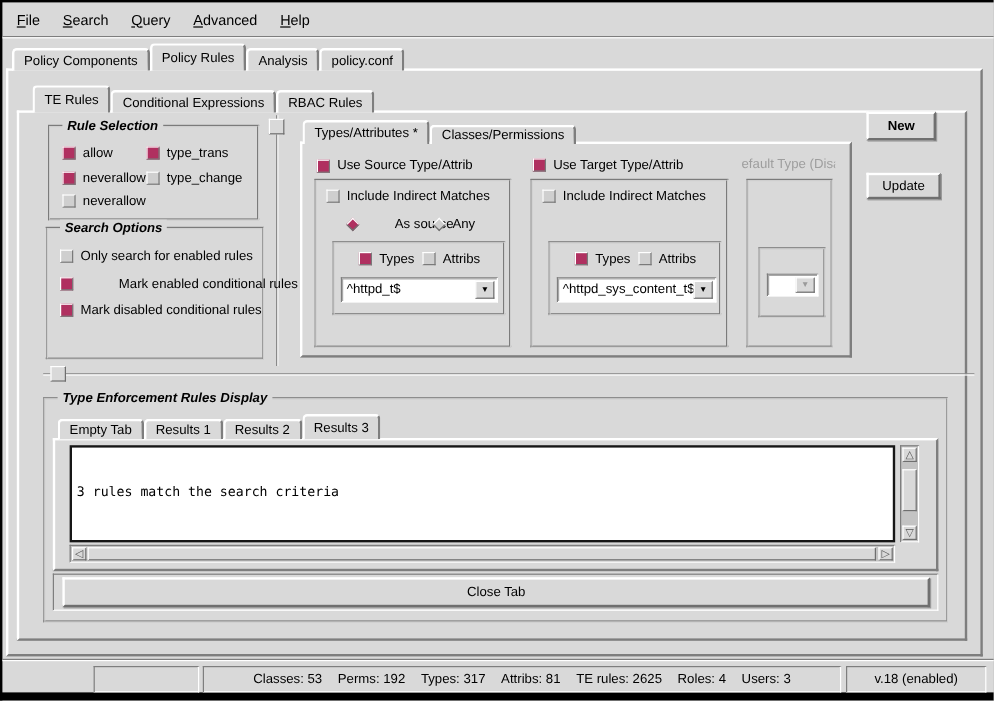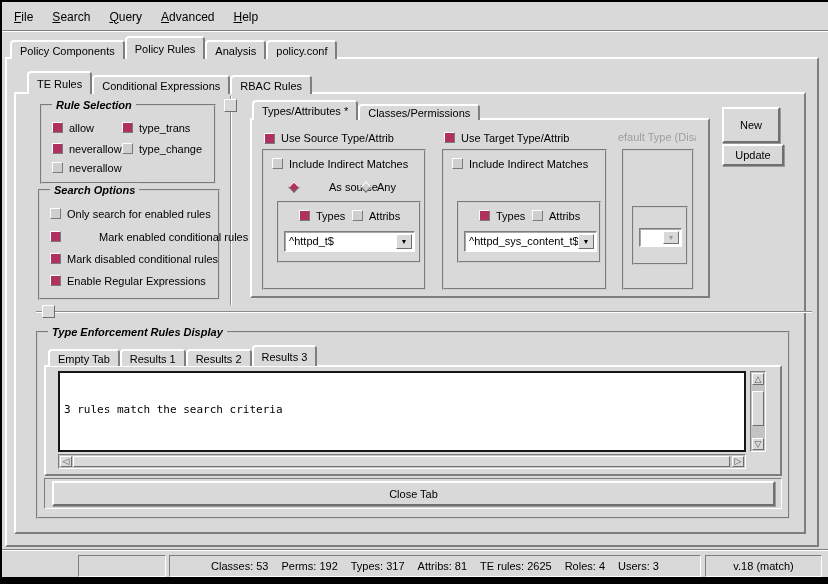--- a/index.html
+++ b/index.html
@@ -134,24 +134,20 @@
     <span class="cklabel">Only search for enabled rules</span>
   </div>
   <div class="ckrow" style="left:50px;top:230px;z-index:3;gap:32px;">
     <span class="cb on"></span>
     <span class="cklabel">Mark enabled conditional rules</span>
   </div>
   <div class="ckrow" style="left:50px;top:252px;z-index:3;">
     <span class="cb on"></span>
     <span class="cklabel">Mark disabled conditional rules</span>
   </div>
-  <div class="ckrow" style="left:50px;top:274px;z-index:3;">
-    <span class="cb on"></span>
-    <span class="cklabel">Enable Regular Expressions</span>
-  </div>
 
   <div class="vsash" style="left:230px;top:96px;height:209px;z-index:2;"></div>
   <div class="sash-handle" style="left:224px;top:99px;"></div>
 
   <div class="tabrow" style="left:252px;top:100px;height:20px;z-index:3;">
     <div class="tab active">
         <span>Types/Attributes *</span>
       </div>
     <div class="tab" style="height:16px;">
         <span>Classes/Permissions</span>
@@ -216,21 +212,21 @@
   <div class="deflabel" style="left:618px;top:131px;width:78px;z-index:3;">
     <span>Default Type (Disabled)</span>
   </div>
   <div class="lframe" style="left:622px;top:149px;width:72px;height:141px;z-index:3;"></div>
   <div class="lframe" style="left:632px;top:206px;width:56px;height:59px;z-index:4;"></div>
   <div class="combo disabled" style="left:639px;top:228px;width:43px;height:19px;z-index:5;">
     <span class="val dis"></span>
     <span class="arrowbtn">▼</span>
   </div>
 
-  <button class="btn abs" style="left:722px;top:107px;width:58px;height:36px;z-index:3;">New</button>
+  <button class="btn abs" style="left:722px;top:93px;width:58px;height:24px;z-index:3;font-weight:bold;">New</button>
   <button class="btn abs" style="left:722px;top:144px;width:62px;height:22px;z-index:3;">Update</button>
 
   <div class="hsash" style="left:36px;top:311px;width:776px;z-index:2;"></div>
   <div class="sash-handle" style="left:42px;top:305px;"></div>
 
   <div class="lframe" style="left:36px;top:331px;width:754px;height:188px;z-index:2;">
     <span class="lframe-title">Type Enforcement Rules Display</span>
   </div>
 
   <div class="tabrow" style="left:48px;top:345px;height:21px;z-index:4;">
@@ -275,15 +271,15 @@
   <div class="statpanel" style="left:169px;width:532px;">
       <span class="stat">Classes: 53</span>
       <span class="stat">Perms: 192</span>
       <span class="stat">Types: 317</span>
       <span class="stat">Attribs: 81</span>
       <span class="stat">TE rules: 2625</span>
       <span class="stat">Roles: 4</span>
       <span class="stat">Users: 3</span>
     </div>
   <div class="statpanel" style="left:705px;width:117px;">
-    <span>v.18 (match)</span>
+    <span>v.18 (enabled)</span>
   </div>
 </div>
 
 </body></html>

